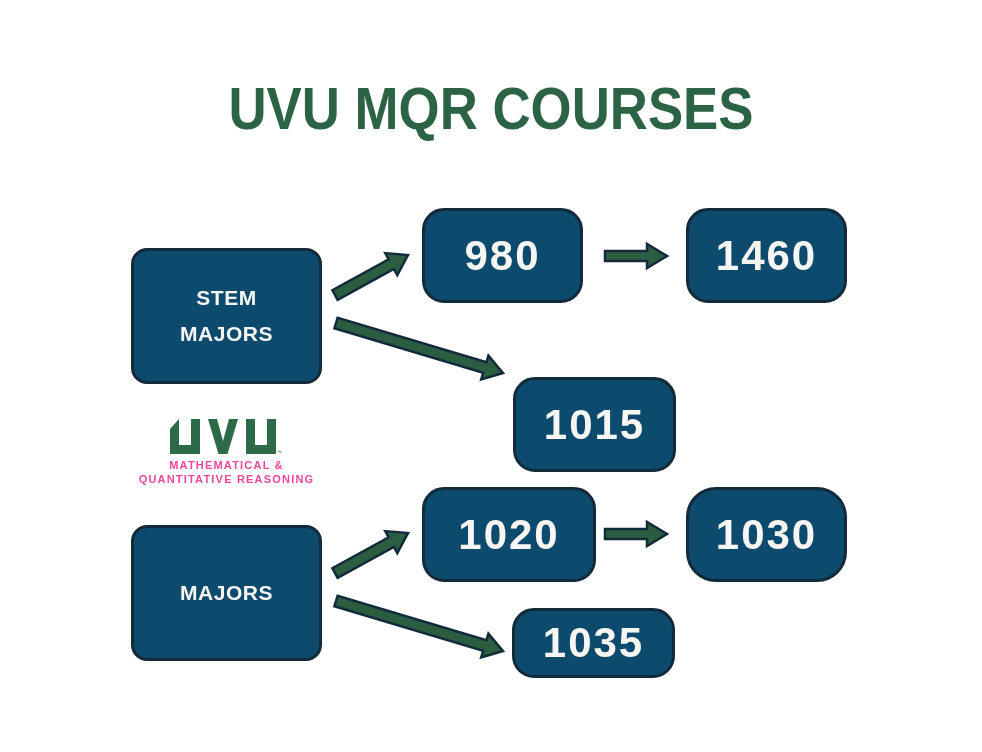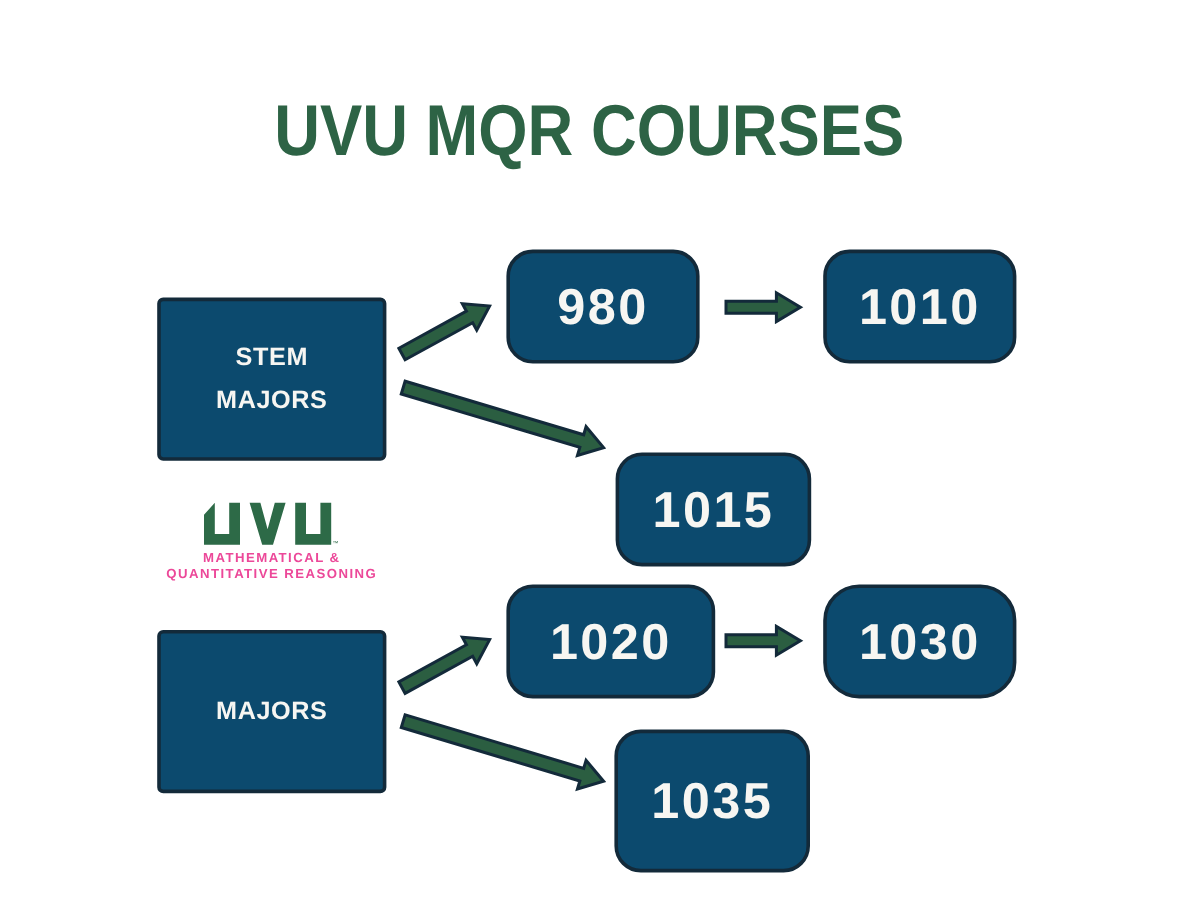--- a/index.html
+++ b/index.html
@@ -26,31 +26,31 @@
     position:absolute;
     background:#0c4a6e;
     border:3px solid #132a3a;
     border-radius:24px;
     box-sizing:border-box;
     color:#f7f6f2;
     display:flex;flex-direction:column;
     align-items:center;justify-content:center;
     text-align:center;font-weight:bold;
   }
-  .box.major{font-size:21px;letter-spacing:.5px;line-height:36px;border-radius:5px;}
+  .box.major{font-size:21px;letter-spacing:.5px;line-height:36px;border-radius:16px;}
   .box.course{font-size:42px;letter-spacing:2px;border-radius:22px;}
 
   #node-stem   {left:131px;top:248px;width:191px;height:136px;}
   #node-980    {left:422px;top:208px;width:161px;height:95px;}
   #node-1010   {left:686px;top:208px;width:161px;height:95px;}
   #node-1015   {left:513px;top:329px;width:163px;height:95px;margin-top:48px;}
   #node-nonstem{left:131px;top:525px;width:191px;height:136px;}
   #node-1020   {left:422px;top:487px;width:174px;height:95px;}
   #node-1030   {left:686px;top:487px;width:161px;height:95px;border-radius:30px;}
-  #node-1035   {left:512px;top:608px;width:163px;height:119px;}
+  #node-1035   {left:512px;top:608px;width:163px;height:70px;}
 
   .arrows{position:absolute;left:0;top:0;pointer-events:none;}
   .arrow{fill:#2b5e41;stroke:#132a3a;stroke-width:2.5;stroke-linejoin:miter;}
 
   .logo{
     position:absolute;left:131px;top:418px;width:191px;
     text-align:center;color:#ec4899;
   }
   .logo-mark{display:block;margin:0 auto 3px auto;}
   .logo-line{
@@ -77,21 +77,21 @@
   <div class="box major" id="node-stem">
     <div>STEM</div>
     <div>MAJORS</div>
   </div>
 
   <div class="box course" id="node-980">
     <div>980</div>
   </div>
 
   <div class="box course" id="node-1010">
-    <div>1010</div>
+    <div>1460</div>
   </div>
 
   <div class="box course" id="node-1015">
     <div>1015</div>
   </div>
 
   <div class="box major" id="node-nonstem">
     <div>MAJORS</div>
   </div>
 

